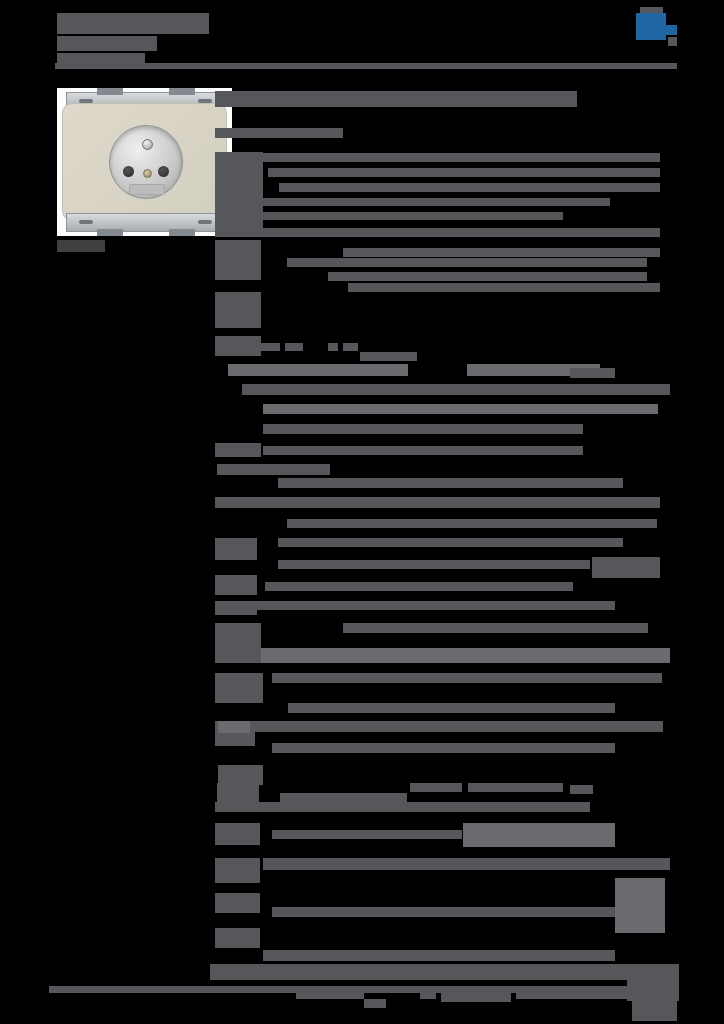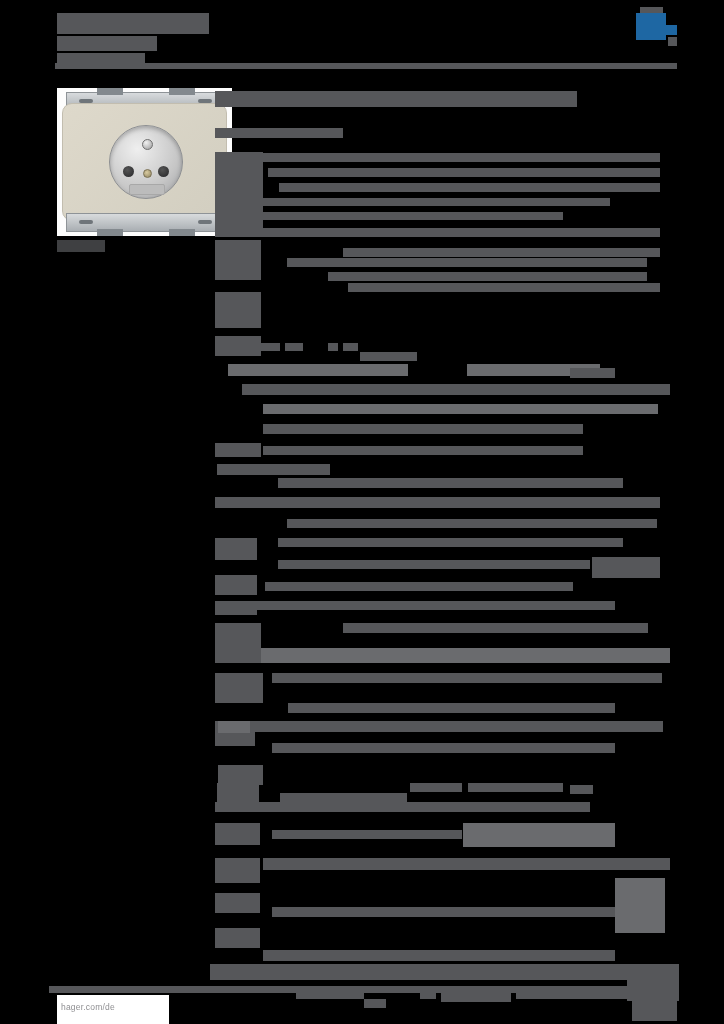--- a/index.html
+++ b/index.html
@@ -167,17 +167,14 @@
       <div class="bar" style="left: 49px; top: 986px; width: 630px; height: 7px;"></div>
       <div class="bar" style="left: 296px; top: 989px; width: 68px; height: 10px;"></div>
       <div class="bar" style="left: 364px; top: 999px; width: 22px; height: 9px;"></div>
       <div class="bar" style="left: 420px; top: 989px; width: 16px; height: 10px;"></div>
       <div class="bar" style="left: 441px; top: 988px; width: 70px; height: 14px;"></div>
       <div class="bar" style="left: 516px; top: 989px; width: 118px; height: 10px;"></div>
       <div class="bar" style="left: 627px; top: 964px; width: 52px; height: 37px;"></div>
       <div class="bar" style="left: 632px; top: 1001px; width: 45px; height: 20px;"></div>
     </div>
 
-  <div id="hagerbox">
-    <a href="#">hager.com/de</a>
-  </div>
 
 </div>
 
 </body></html>

